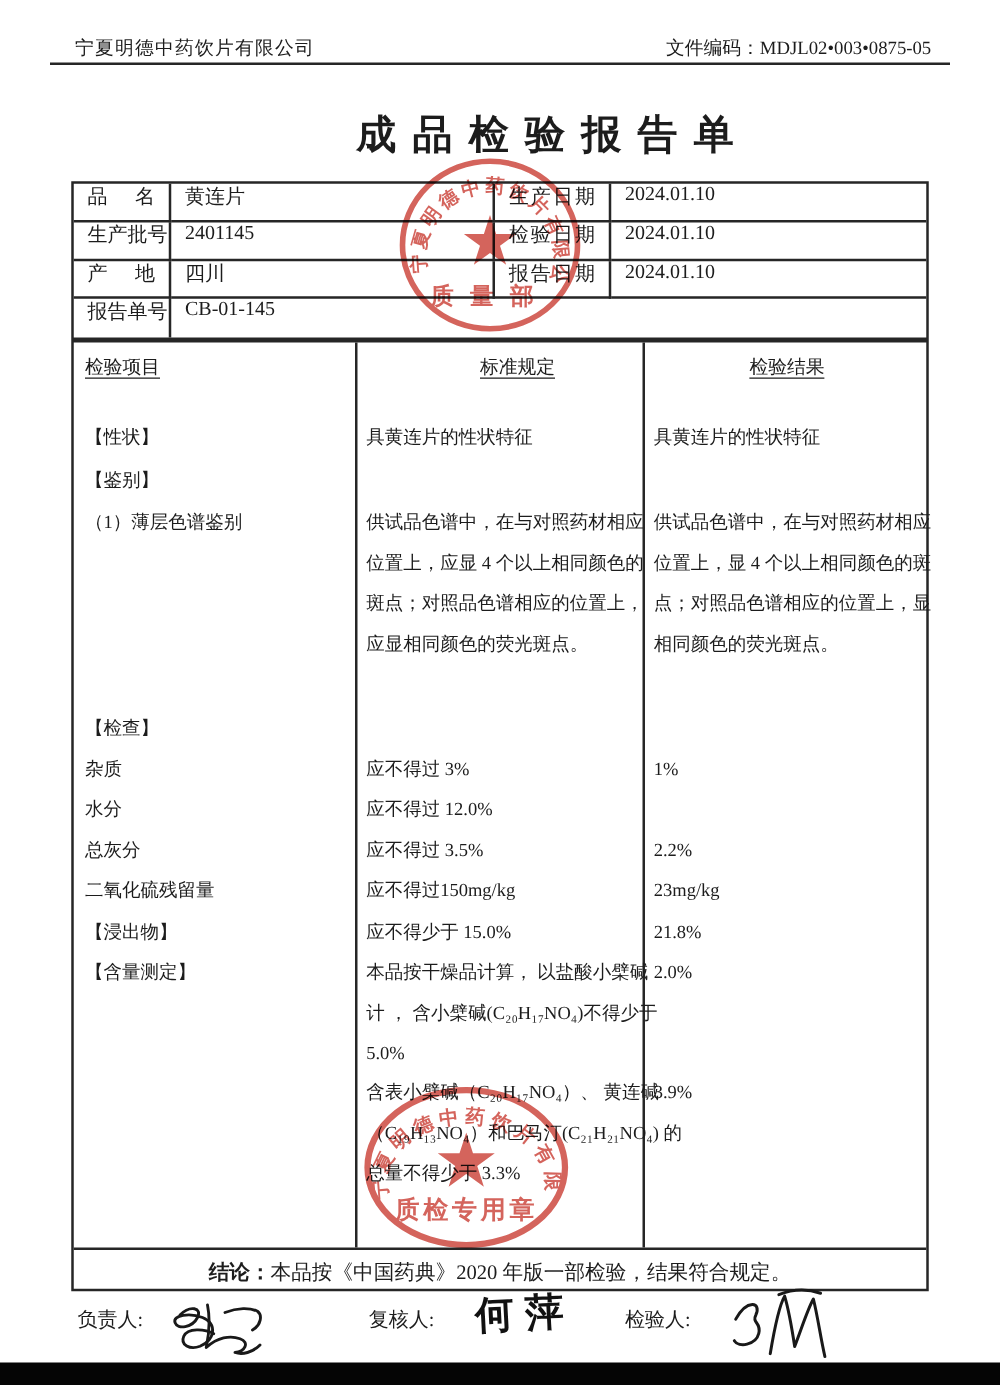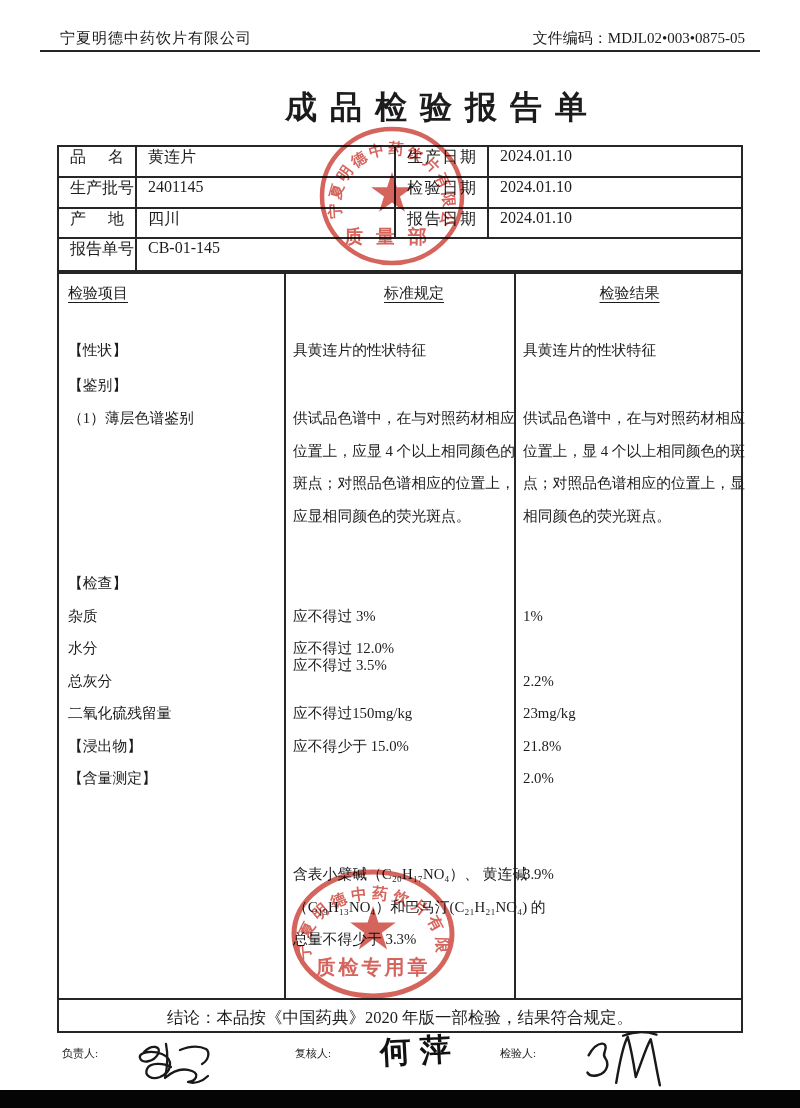--- a/index.html
+++ b/index.html
@@ -40,29 +40,29 @@
   .mth.h2{left:227px;width:256px;text-align:center;}
   .mth.h3{left:457px;width:227px;text-align:center;}
   .blk{position:absolute;line-height:32.5px;white-space:nowrap;}
   .c1{left:9px;width:212px;}
   .c2{left:234px;width:222px;}
   .c3{left:464px;width:220px;}
 
   
   .conclusion{position:absolute;left:0;top:726px;width:100%;height:35px;display:flex;
               align-items:center;justify-content:center;font-size:16.5px;white-space:nowrap;}
-  .conclusion .lbl{font-weight:normal;}
+  .conclusion .lbl{font-weight:bold;}
 
   
   .stamp{position:absolute;mix-blend-mode:multiply;opacity:.82;}
   .stamp-dept{left:312px;top:121px;}
   .stamp-qc{left:287px;top:868px;}
 
   
-  .f-label{position:absolute;top:1046px;font-size:11px;white-space:nowrap;}
+  .f-label{position:absolute;top:1046px;font-size:16px;white-space:nowrap;}
   .f-resp{left:62px;}
   .f-rev{left:295px;}
   .f-insp{left:500px;}
   .sig-svg{position:absolute;left:0;top:1024px;}
   .sig-text{position:absolute;left:380px;top:1030px;font-size:31px;font-weight:bold;
             letter-spacing:9px;transform:rotate(-3deg);color:#111;white-space:nowrap;}
 
   
   .scan-bar{position:absolute;left:0;bottom:0;width:100%;height:18px;background:#050505;}
 </style>
@@ -133,23 +133,28 @@
 
     <div class="blk c2" style="top:60px">具黄连片的性状特征</div>
     <div class="blk c2" style="top:128px">
       <div>供试品色谱中，在与对照药材相应</div>
       <div>位置上，应显 4 个以上相同颜色的</div>
       <div>斑点；对照品色谱相应的位置上，</div>
       <div>应显相同颜色的荧光斑点。</div>
     </div>
     <div class="blk c2" style="top:326px">应不得过 3%</div>
     <div class="blk c2" style="top:358px">应不得过 12.0%</div>
-    <div class="blk c2" style="top:375px">应不得过 3.5%</div>
+    <div class="blk c2" style="top:391px">应不得过 3.5%</div>
     <div class="blk c2" style="top:423px">应不得过150mg/kg</div>
     <div class="blk c2" style="top:456px">应不得少于 15.0%</div>
+    <div class="blk c2" style="top:488px">
+      <div>本品按干燥品计算， 以盐酸小檗碱</div>
+      <div>计 ， 含小檗碱(C₂₀H₁₇NO₄)不得少于</div>
+      <div>5.0%</div>
+    </div>
     <div class="blk c2" style="top:584px">
       <div>含表小檗碱（C₂₀H₁₇NO₄）、 黄连碱</div>
       <div>（C₁₉H₁₃NO₄）和巴马汀(C₂₁H₂₁NO₄) 的</div>
       <div>总量不得少于 3.3%</div>
     </div>
 
     <div class="blk c3" style="top:60px">具黄连片的性状特征</div>
     <div class="blk c3" style="top:128px">
       <div>供试品色谱中，在与对照药材相应</div>
       <div>位置上，显 4 个以上相同颜色的斑</div>

